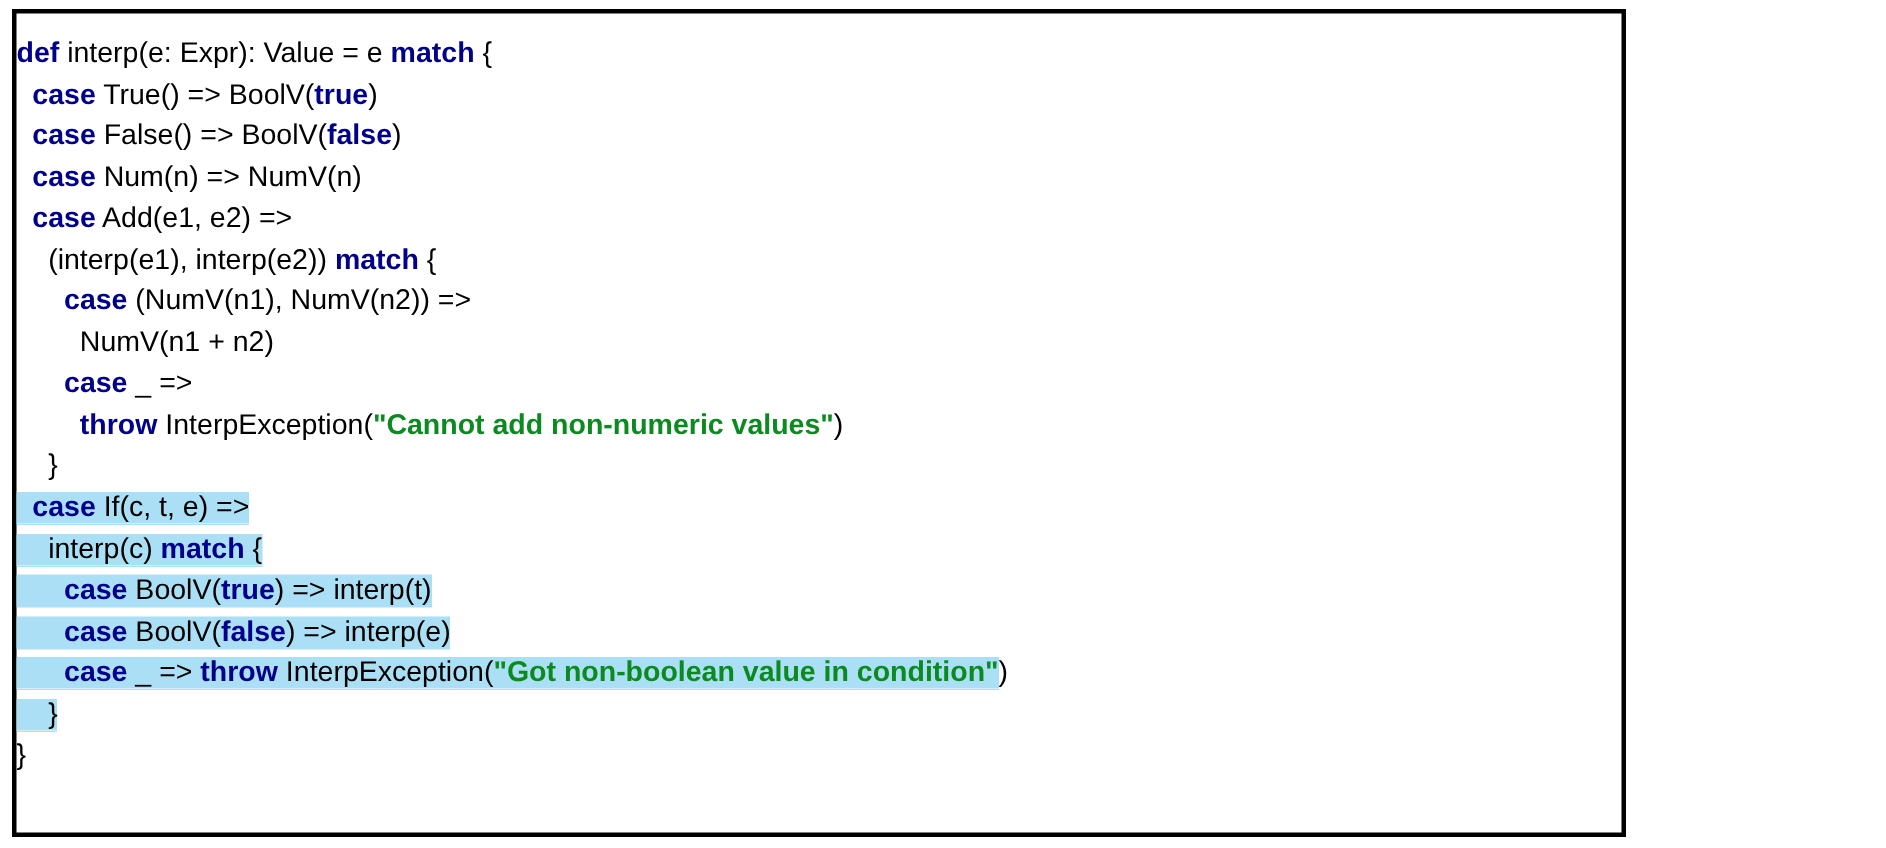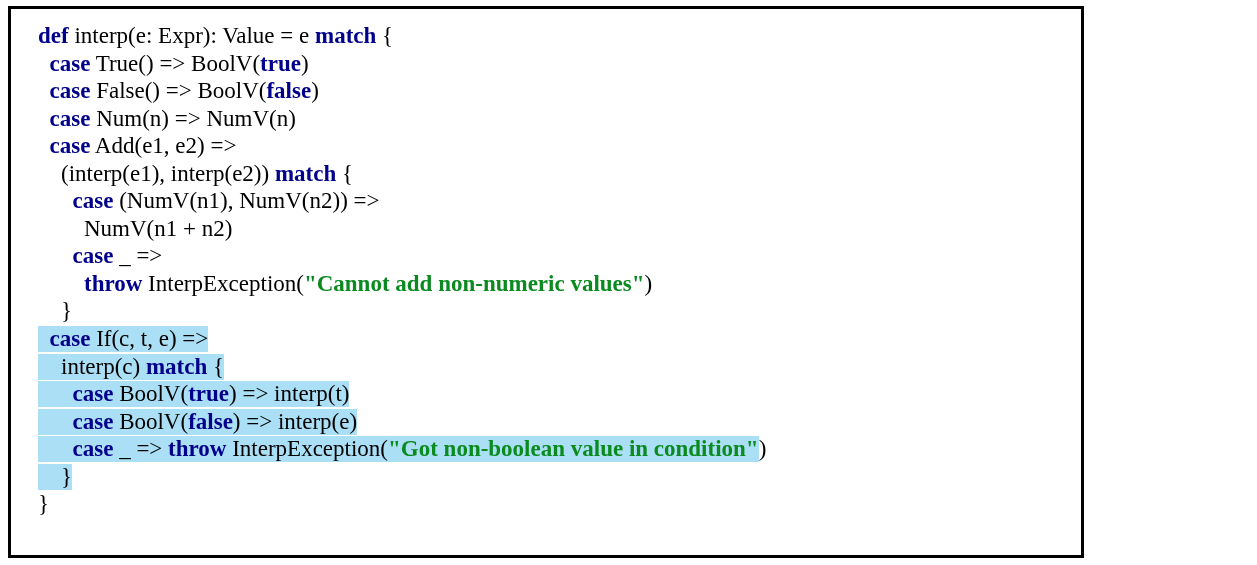--- a/index.html
+++ b/index.html
@@ -20,23 +20,23 @@
     top: 6px;
     width: 1070px;
     height: 546px;
     border: 3px solid #000000;
     background: #ffffff;
     box-sizing: content-box;
     overflow: hidden;
   }
   .code {
     margin: 0;
-    padding: 13px 0 0 27px;
-    font-family: Liberation Serif, serif;
-    font-size: 23px;
+    padding: 13px 0 0 0;
+    font-family: Liberation Sans, sans-serif;
+    font-size: 19px;
     line-height: 27.55px;
     white-space: pre;
     color: var(--plain, #000000);
   }
   .line {
     height: 27.55px;
   }
   .tok-kw {
     color: var(--kw, #00008b);
     font-weight: bold;

